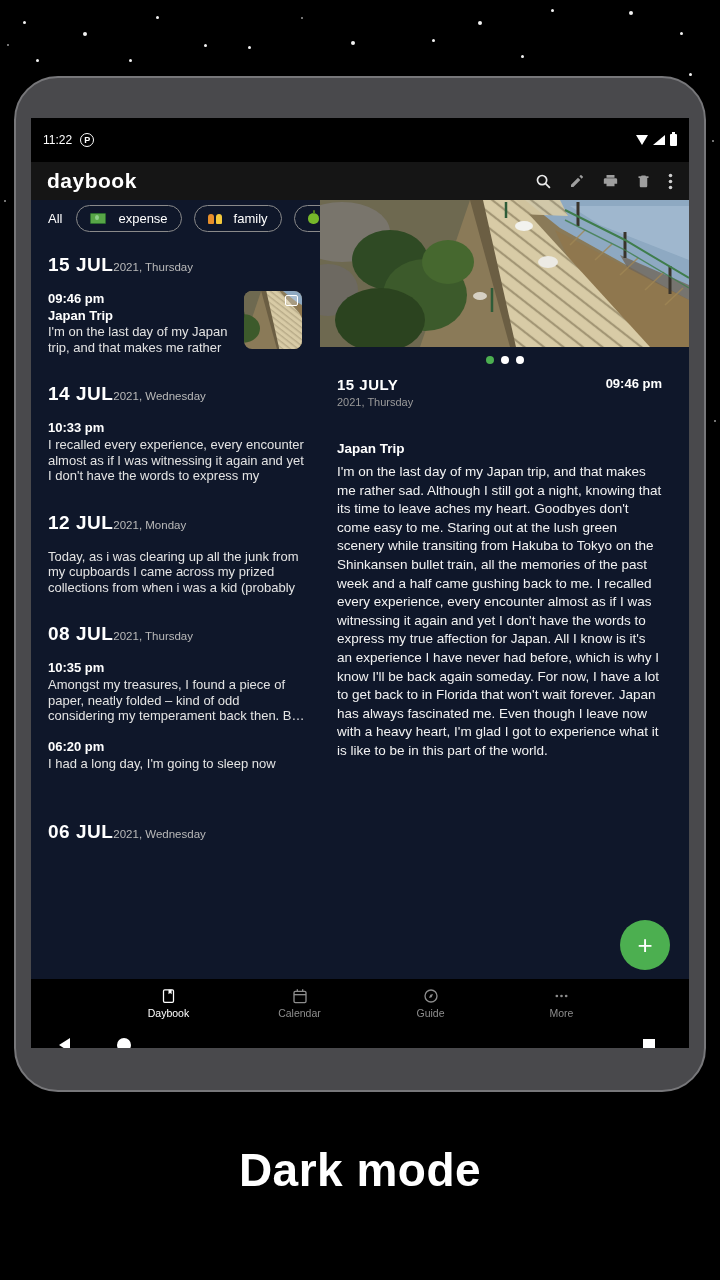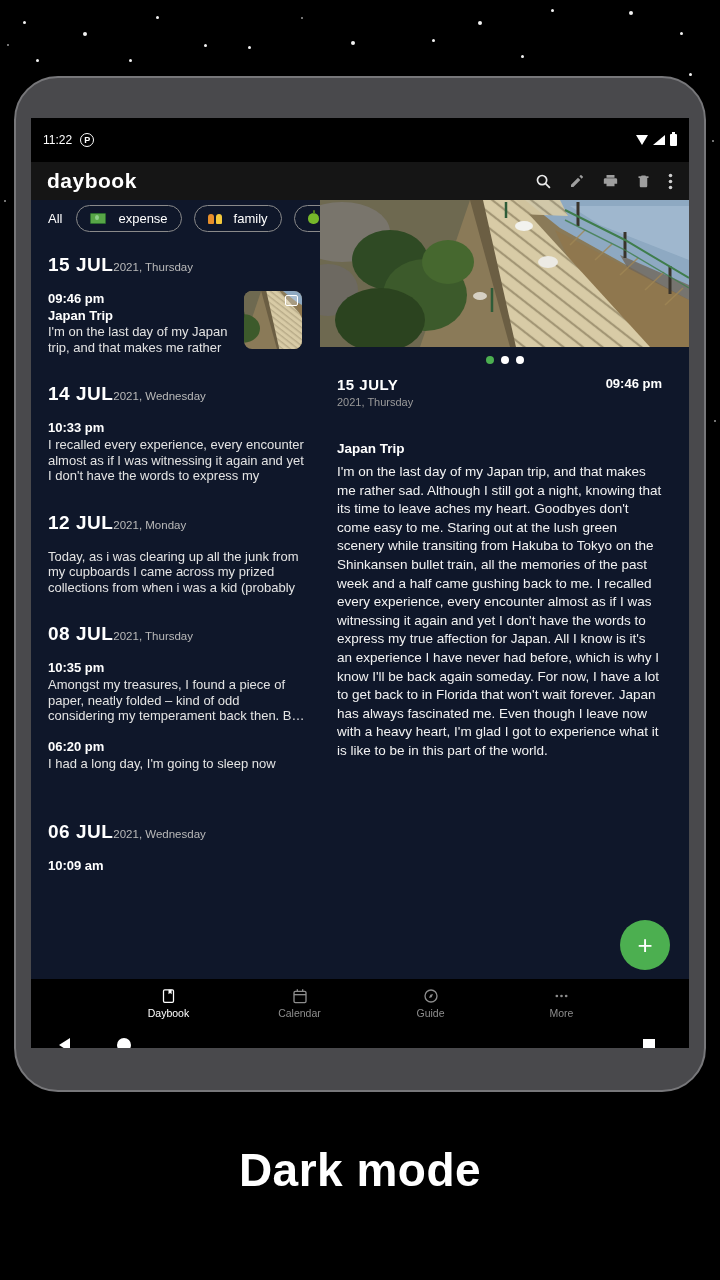--- a/index.html
+++ b/index.html
@@ -233,23 +233,20 @@
             </div>
             <div class="sub-item">
               <div class="it-time">06:20 pm</div>
               <div class="it-prev">I had a long day, I'm going to sleep now</div>
             </div>
           </div>
           <div class="group gap-large">
             <div class="date-row">
               <span class="date-big">06 JUL</span>
   <span class="date-sub">2021, Wednesday</span>
-            </div>
-            <div class="sub-item">
-              <div class="it-time">10:09 am</div>
             </div>
           </div>
         </div>
 
       <div class="hero">
         <svg viewBox="0 0 369 147" preserveAspectRatio="none">
           <defs>
             <pattern id="slats" patternUnits="userSpaceOnUse" width="12" height="12" patternTransform="rotate(38)">
               <rect width="12" height="12" fill="#d8cba6"></rect>
               <line x1="0" y1="1" x2="12" y2="1" stroke="#a79ا877" stroke-width="0"></line>

